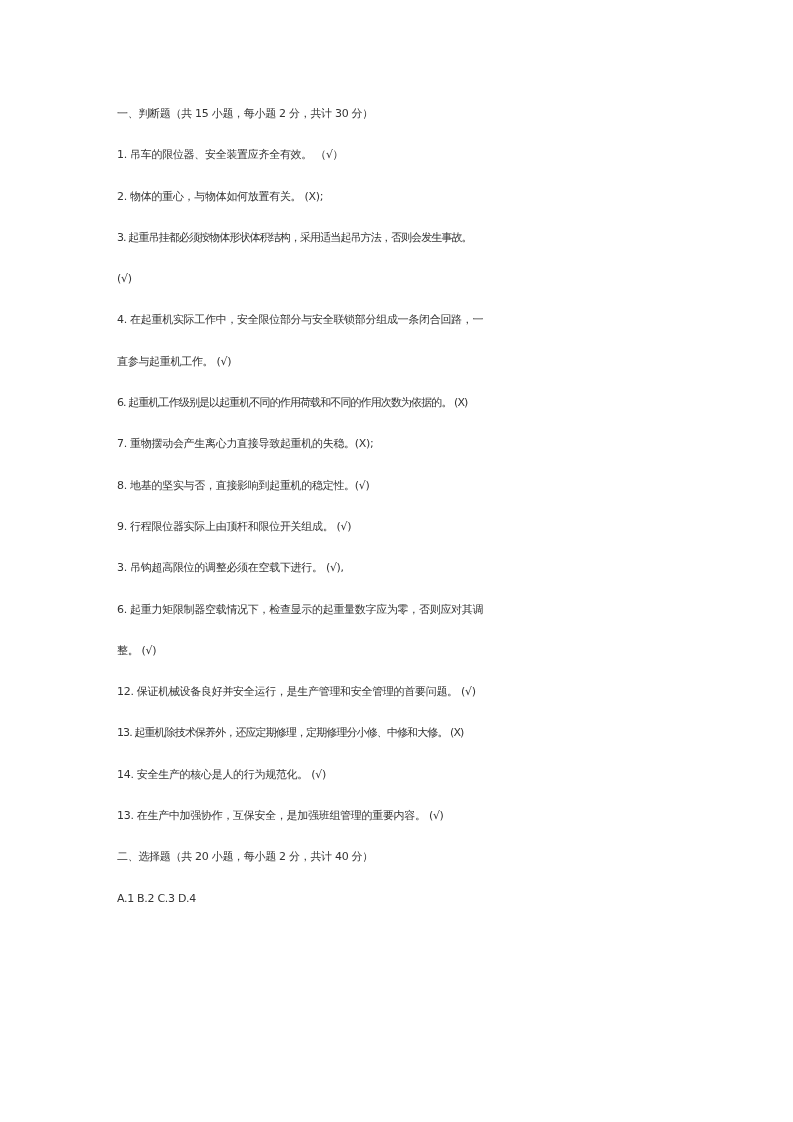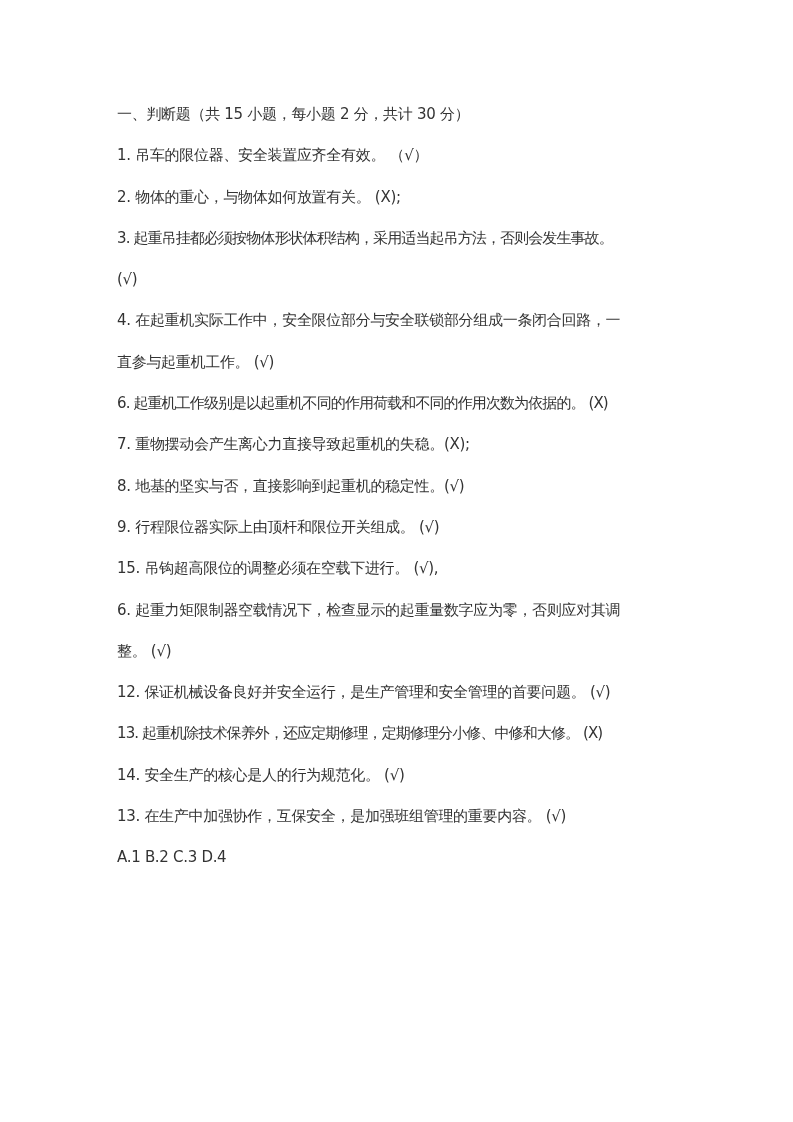--- a/index.html
+++ b/index.html
@@ -15,21 +15,21 @@
     font-family: "DejaVu Sans", "Liberation Sans", sans-serif;
     color: #333333;
   }
   .page {
     position: absolute;
     left: 117px;
     top: 104px;
     width: 565px;
   }
   .line {
-    font-size: 15px;
+    font-size: 11px;
     line-height: 20px;
     height: 20px;
     margin: 0 0 21.3px 0;
     white-space: nowrap;
     letter-spacing: -0.3px;
   }
   .line.wide {
     letter-spacing: -0.9px;
   }
 </style>
@@ -42,22 +42,23 @@
   <div class="line">1.  吊车的限位器、安全装置应齐全有效。 （√）</div>
   <div class="line">2.  物体的重心，与物体如何放置有关。  (X);</div>
   <div class="line wide">3.  起重吊挂都必须按物体形状体积结构，采用适当起吊方法，否则会发生事故。</div>
   <div class="line">(√)</div>
   <div class="line">4.  在起重机实际工作中，安全限位部分与安全联锁部分组成一条闭合回路，一</div>
   <div class="line">直参与起重机工作。 (√)</div>
   <div class="line wide">6.  起重机工作级别是以起重机不同的作用荷载和不同的作用次数为依据的。 (X)</div>
   <div class="line">7.  重物摆动会产生离心力直接导致起重机的失稳。(X);</div>
   <div class="line">8.  地基的坚实与否，直接影响到起重机的稳定性。(√)</div>
   <div class="line">9.  行程限位器实际上由顶杆和限位开关组成。 (√)</div>
-  <div class="line">15.  吊钩超高限位的调整必须在空载下进行。 (√),</div>
+  <div class="line">3.  吊钩超高限位的调整必须在空载下进行。 (√),</div>
   <div class="line">6.  起重力矩限制器空载情况下，检查显示的起重量数字应为零，否则应对其调</div>
   <div class="line">整。 (√)</div>
   <div class="line">12.  保证机械设备良好并安全运行，是生产管理和安全管理的首要问题。 (√)</div>
   <div class="line wide">13.  起重机除技术保养外，还应定期修理，定期修理分小修、中修和大修。 (X)</div>
   <div class="line">14.  安全生产的核心是人的行为规范化。 (√)</div>
   <div class="line">13.  在生产中加强协作，互保安全，是加强班组管理的重要内容。 (√)</div>
 
+  <div class="line">二、选择题（共 20 小题，每小题 2 分，共计 40 分）</div>
   <div class="line">A.1 B.2 C.3 D.4</div>
 </div>
 
 </body></html>

